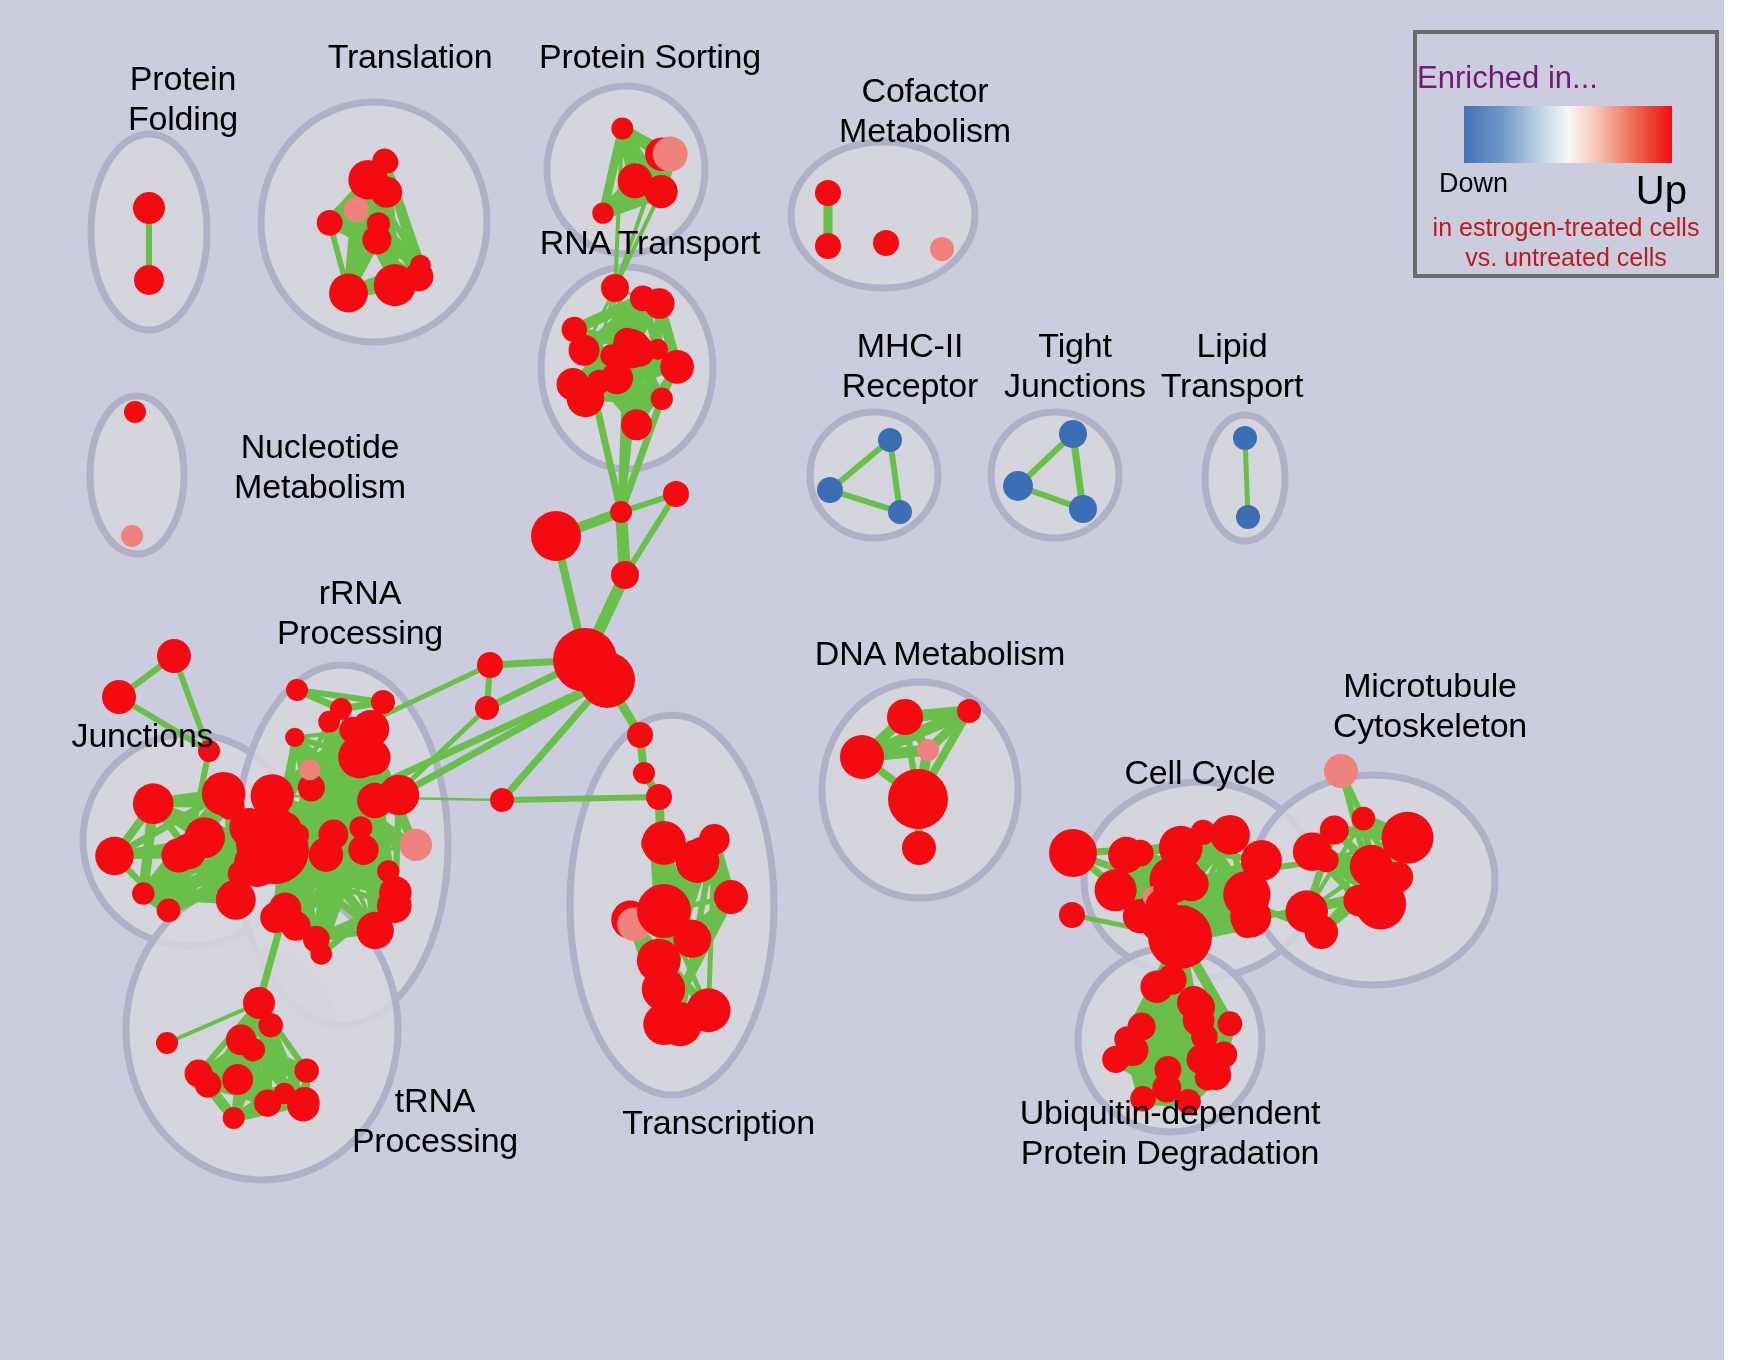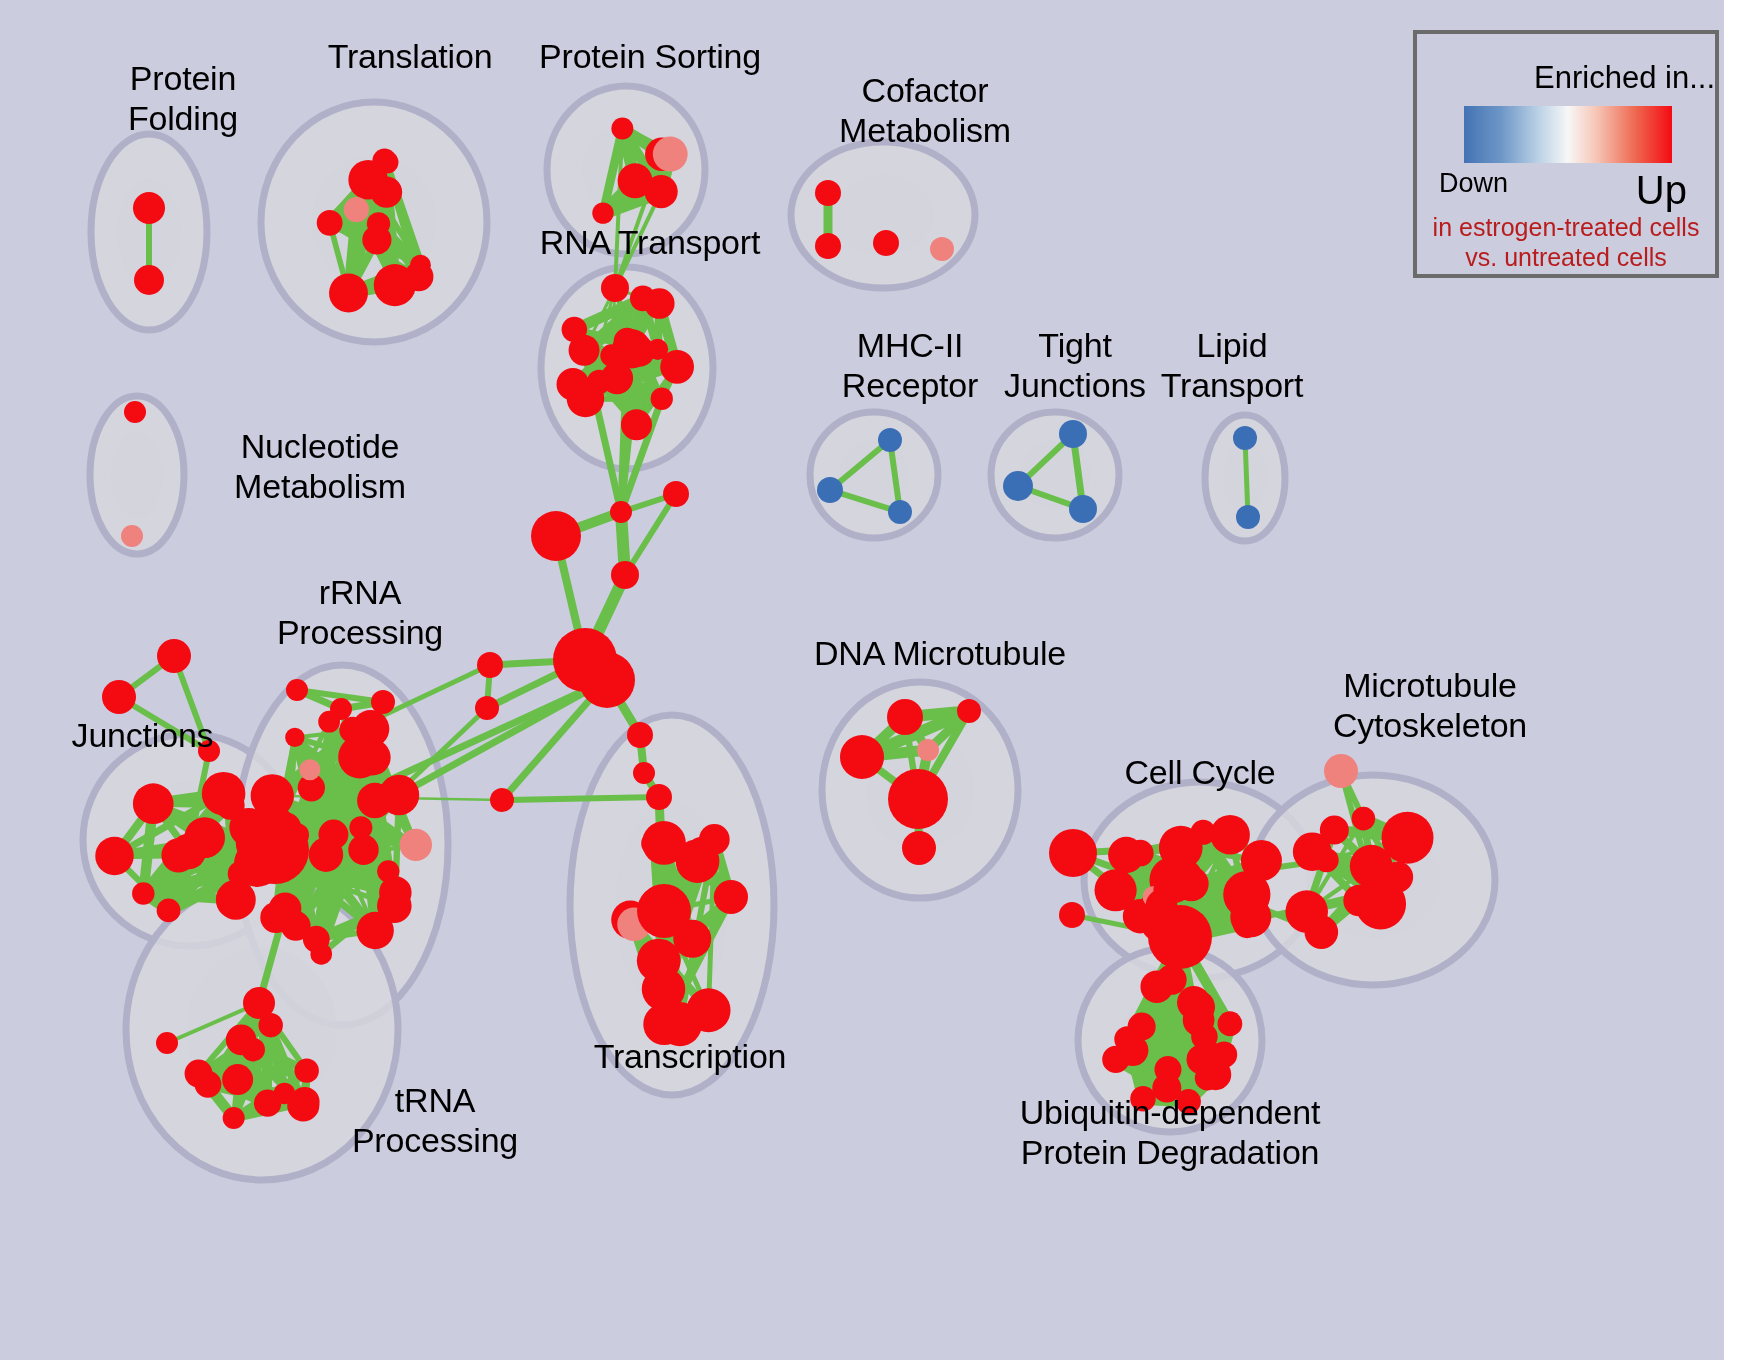--- a/index.html
+++ b/index.html
@@ -24,21 +24,21 @@
   #legend{
     position:absolute;
     left:1413px;top:30px;
     width:306px;height:248px;
     background:#ccccdf;
     border:4px solid #6b6b6b;
     box-sizing:border-box;
   }
   #legend-title{
     position:absolute;left:0;top:26px;width:100%;
-    text-align:right;font-size:31px;color:#000000;
+    text-align:left;font-size:31px;color:#701a75;
   }
   #legend-bar{
     position:absolute;left:47px;top:72px;width:208px;height:57px;
     background:linear-gradient(to right,#4472b4 0%,#6e97c8 18%,#bcd2e6 36%,#f7f7f7 50%,#f6c4b4 64%,#ee6a52 82%,#f40b12 100%);
   }
   #legend-down{position:absolute;left:22px;top:134px;font-size:27px;color:#000;}
   #legend-up{position:absolute;right:28px;top:134px;font-size:40px;color:#000;}
   #legend-sub{
     position:absolute;left:0;top:178px;width:100%;
     text-align:center;font-size:25px;line-height:30px;color:#b91c1c;white-space:pre;
@@ -1136,25 +1136,25 @@
 Receptor</div>
       <div class="clabel" style="left: 975px; top: 325px; width: 200px;">Tight
 Junctions</div>
       <div class="clabel" style="left: 1132px; top: 325px; width: 200px;">Lipid
 Transport</div>
       <div class="clabel" style="left: 195px; top: 426px; width: 250px;">Nucleotide
 Metabolism</div>
       <div class="clabel" style="left: 245px; top: 572px; width: 230px;">rRNA
 Processing</div>
       <div class="clabel" style="left: 55px; top: 715px; width: 175px;">Junctions</div>
-      <div class="clabel" style="left: 805px; top: 633px; width: 270px;">DNA Microtubule</div>
+      <div class="clabel" style="left: 805px; top: 633px; width: 270px;">DNA Metabolism</div>
       <div class="clabel" style="left: 1300px; top: 665px; width: 260px;">Microtubule
 Cytoskeleton</div>
       <div class="clabel" style="left: 1100px; top: 752px; width: 200px;">Cell Cycle</div>
-      <div class="clabel" style="left: 565px; top: 1036px; width: 250px;">Transcription</div>
+      <div class="clabel" style="left: 565px; top: 1102px; width: 250px; text-align: right;">Transcription</div>
       <div class="clabel" style="left: 320px; top: 1080px; width: 230px;">tRNA
 Processing</div>
       <div class="clabel" style="left: 990px; top: 1092px; width: 360px;">Ubiquitin-dependent
 Protein Degradation</div>
     </div>
 
   <div id="legend">
     <div id="legend-title">Enriched in...</div>
     <div id="legend-bar"></div>
     <div id="legend-down">Down</div>

